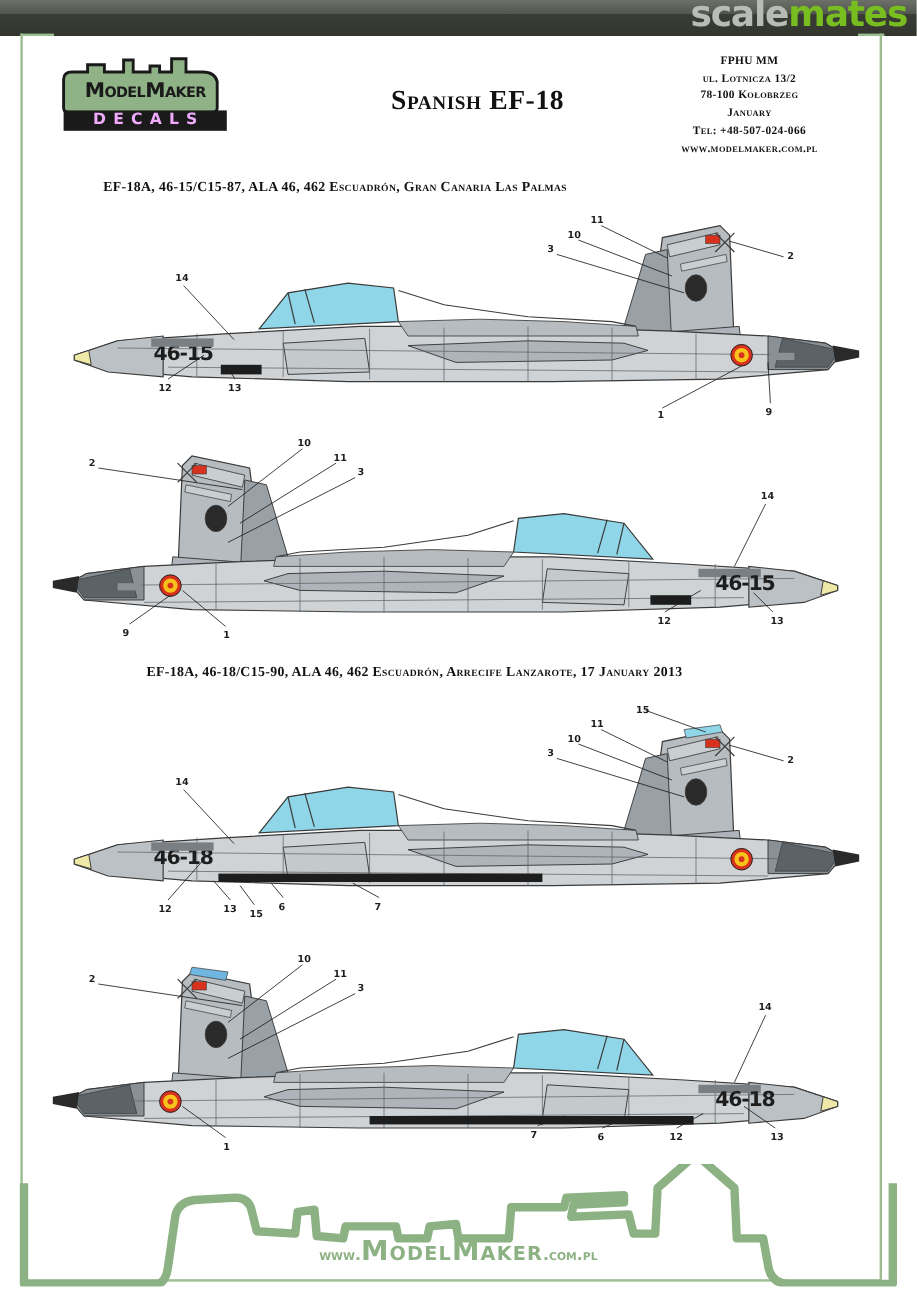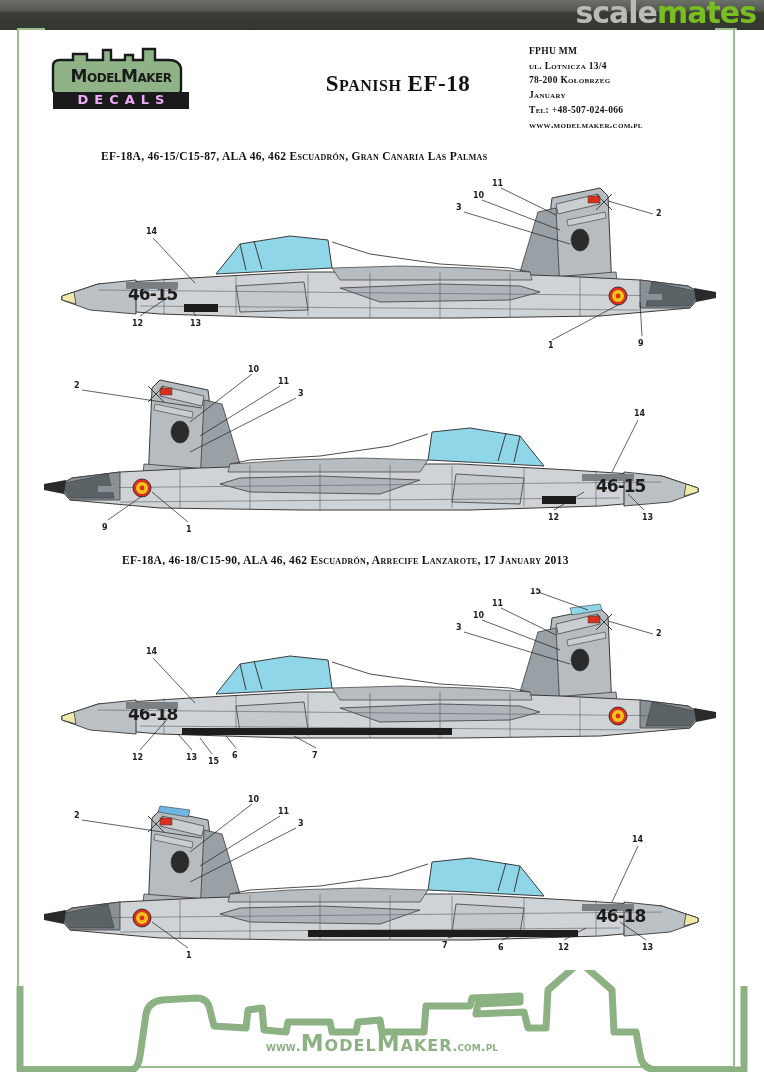--- a/index.html
+++ b/index.html
@@ -93,44 +93,44 @@
     font-family: "Liberation Serif", serif;
     font-weight: bold;
     font-size: 23px;
     font-variant: small-caps;
     letter-spacing: 0.5px;
     color: #111111;
     margin-top: 13px;
   }
 
   #company-block {
-    position: absolute; right: 20px; top: 14px;
+    position: absolute; right: 32px; top: 14px;
     width: 215px;
-    text-align: left;
+    text-align: center;
     font-family: "Liberation Serif", serif;
     font-weight: bold;
     font-size: 9.5px;
     font-variant: small-caps;
     letter-spacing: 0.3px;
     line-height: 1.55;
     color: #111111;
   }
 
   
   .section-caption {
     position: absolute;
     font-family: "Liberation Serif", serif;
     font-weight: bold;
     font-size: 11.5px;
     font-variant: small-caps;
     letter-spacing: 0.3px;
     color: #111111;
     white-space: nowrap;
   }
-  #caption-1 { left: 101px; top: 150px; }
+  #caption-1 { left: 86px; top: 150px; }
   #caption-2 { left: 86px; top: 554px; margin-left: 36px; }
 
   
   .profile { position: absolute; }
   .profile svg { display: block; }
 
   
   #footer {
     position: absolute; left: 0; bottom: 0; width: 764px; height: 110px;
   }
@@ -167,22 +167,22 @@
         <path d="M6,46 L6,22 Q6,16 13,16 L26,16 L26,10 L40,10 L40,16 L56,16 L56,6 L64,6 L64,16 L78,16 L78,11 L86,11 L86,16 L96,16 L96,5 L108,5 L108,16 L122,16 Q132,16 134,24 L134,46 Q134,50 128,50 L12,50 Q6,50 6,46 Z" fill="#8fb387" stroke="#1a1a1a" stroke-width="2.4"></path>
       </svg>
       <div class="logo-word">ModelMaker</div>
       <div class="logo-sub">DECALS</div>
     </div>
 
     <div id="sheet-title">Spanish EF-18</div>
 
     <div id="company-block">
       <div>FPHU MM</div>
-      <div>ul. Lotnicza 13/4</div>
-      <div>78-200 Kołobrzeg</div>
+      <div>ul. Lotnicza 13/2</div>
+      <div>78-100 Kołobrzeg</div>
       <div>January</div>
       <div>Tel: +48-507-024-066</div>
       <div>www.modelmaker.com.pl</div>
     </div>
   </div>
 
   <div class="section-caption" id="caption-1">EF-18A, 46-15/C15-87, ALA 46, 462 Escuadrón, Gran Canaria Las Palmas</div>
 
   <div class="profile" style="left:40px; top:168px;">
     <svg width="680" height="185" viewBox="0 0 680 185">

